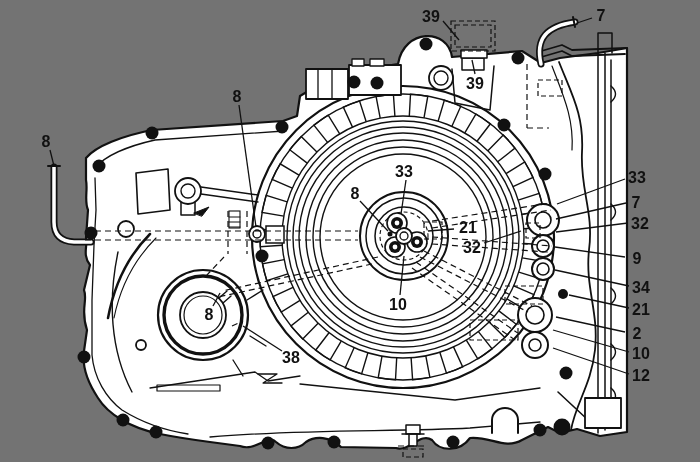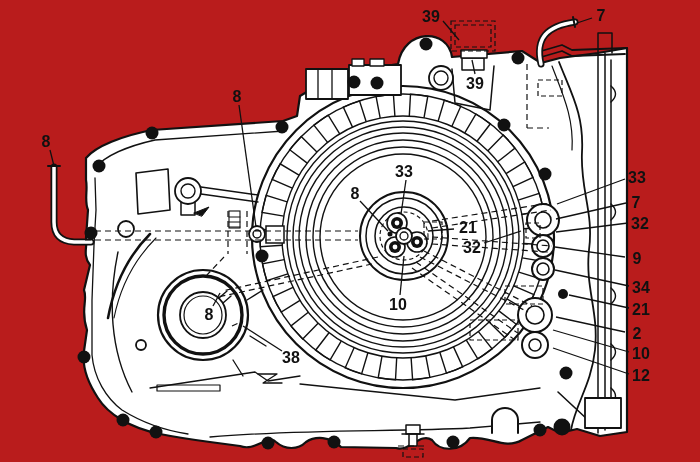--- a/index.html
+++ b/index.html
@@ -1,16 +1,16 @@
 <!DOCTYPE html>
 <html><head>
 <meta charset="utf-8">
 <style>
   html,body{margin:0;padding:0;background:#ffffff;}
-  #stage{position:relative;width:700px;height:462px;background:#b91c1c;overflow:hidden;
+  #stage{position:relative;width:700px;height:462px;background:#737373;overflow:hidden;
          font-family:"Liberation Sans",sans-serif;}
   svg{display:block;}
 </style>
 </head>
 <body>
 
 <div id="stage">
 <svg id="art" viewBox="0 0 700 462" width="700" height="462">
 
   <g stroke="#111" fill="none" stroke-linejoin="round" stroke-linecap="round">

